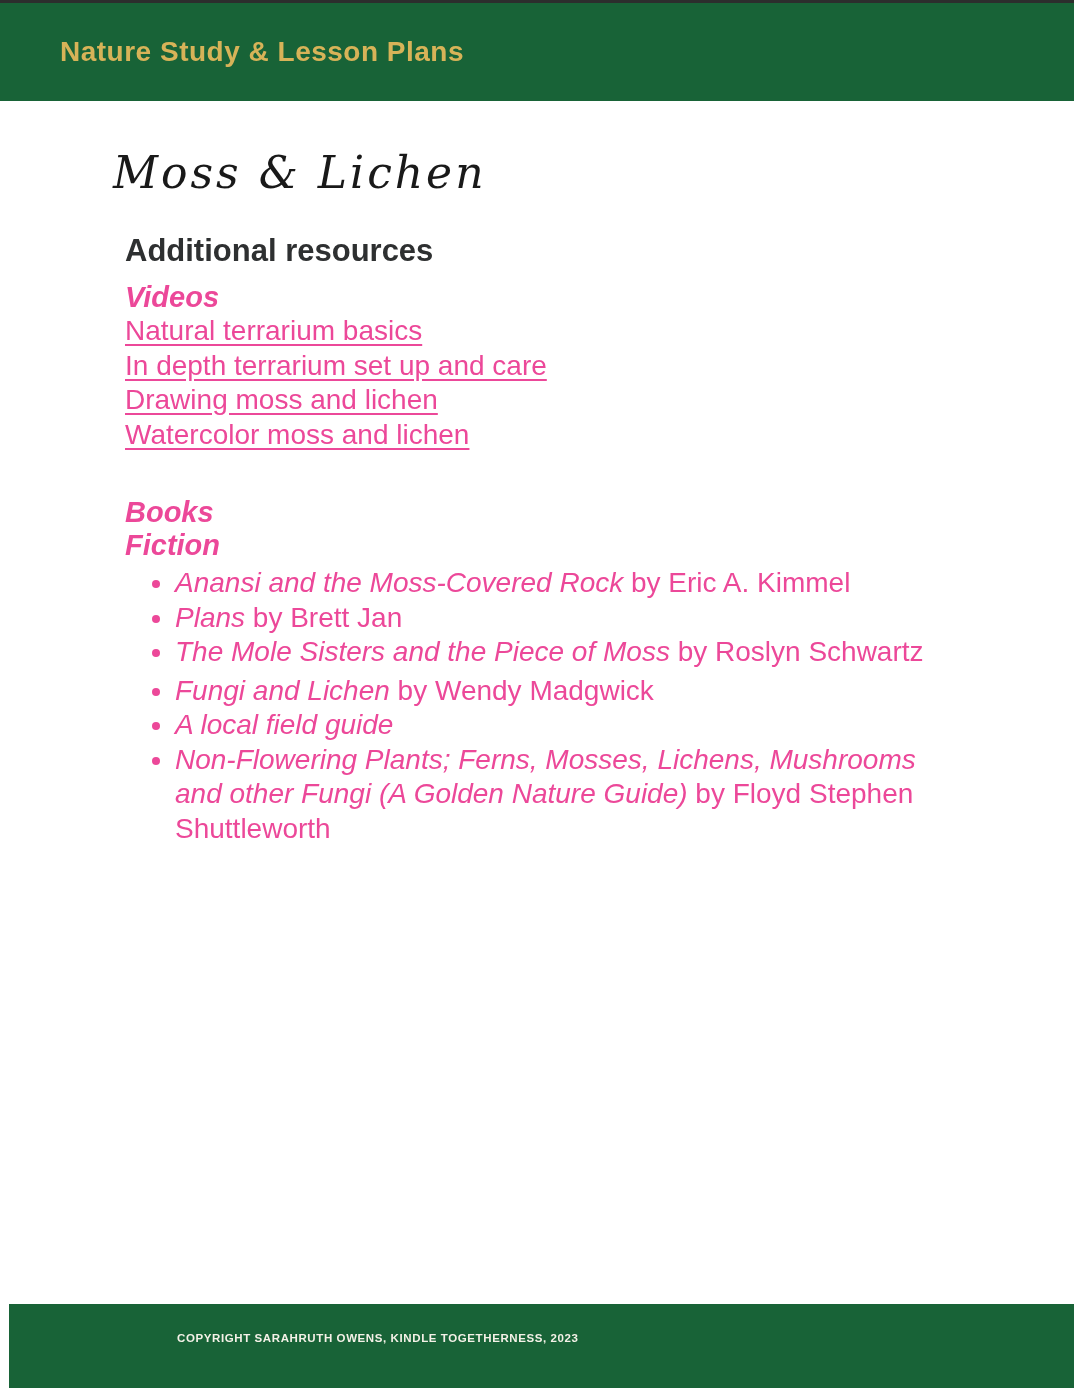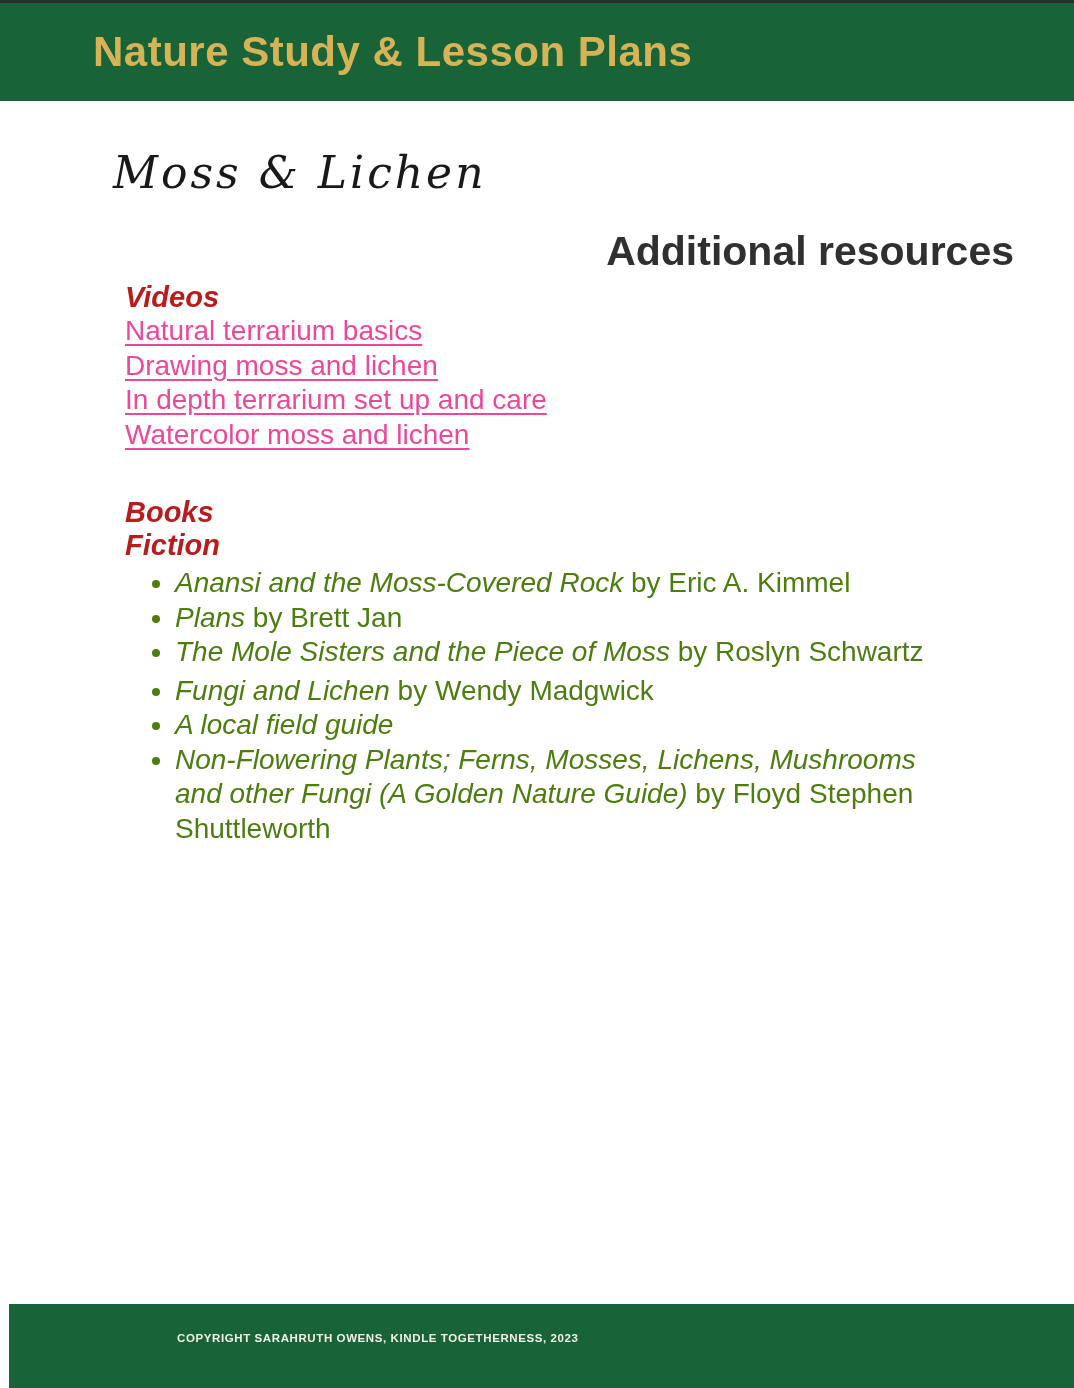--- a/index.html
+++ b/index.html
@@ -14,51 +14,50 @@
   }
   .top-strip { height: 3px; background: #2c2e2d; }
   .header {
     height: 98px;
     background: #186337;
     display: flex;
     align-items: center;
   }
   .header-title {
     color: #d7b358;
-    font-size: 42px;
+    font-size: 28px;
     font-weight: bold;
-    margin-left: 93px;
+    margin-left: 60px;
     letter-spacing: 0.5px;
   }
   .content { padding: 26px 60px 0 125px; }
   .lesson-title {
     font-family: "DejaVu Serif", serif;
     font-style: italic;
     font-weight: 400;
     font-size: 44px;
     line-height: 92px;
     color: #191919;
     letter-spacing: 3px;
     margin-left: -12px;
     white-space: nowrap;
   }
   .h2 {
-    font-size: 41px;
+    font-size: 31px;
     font-weight: bold;
     line-height: 36px;
     margin-top: 14px;
     color: #2e3031;
-    text-align: right;
   }
   .h3 {
     font-size: 29px;
     font-weight: bold;
     font-style: italic;
     line-height: 33px;
-    color: #b91c1c;
+    color: #ec4899;
   }
   .videos-h { margin-top: 12px; }
   .books-h { margin-top: 44px; }
   .nonfiction-h { margin-top: 34px; }
   .link {
     display: block;
     width: fit-content;
     color: #ec4899;
     text-decoration: underline;
     text-underline-offset: 4px;
@@ -68,21 +67,21 @@
   }
   ul.book-list {
     margin: 4px 0 0 0;
     padding: 0 0 0 50px;
     list-style: disc;
   }
   ul.book-list li {
     font-size: 28px;
     line-height: 34.5px;
     max-width: 750px;
-    color: #4d7c0f;
+    color: #ec4899;
   }
   .it { font-style: italic; }
   .footer {
     position: absolute;
     left: 9px;
     bottom: 0;
     width: 100%;
     height: 84px;
     background: #186337;
   }
@@ -109,22 +108,22 @@
   <div class="content">
 
     <div class="lesson-title">Moss &amp; Lichen</div>
 
     <div class="h2">Additional resources</div>
 
     <div class="h3 videos-h">Videos</div>
 
     <div>
       <a class="link">Natural terrarium basics</a>
+      <a class="link">In depth terrarium set up and care</a>
       <a class="link">Drawing moss and lichen</a>
-      <a class="link">In depth terrarium set up and care</a>
       <a class="link">Watercolor moss and lichen</a>
     </div>
 
     <div class="h3 books-h">Books</div>
     <div class="h3">Fiction</div>
 
     <ul class="book-list">
       <li><span class="it">Anansi and the Moss-Covered Rock</span><span> by Eric A. Kimmel</span></li>
       <li><span class="it">Plans</span><span> by Brett Jan</span></li>
       <li><span class="it">The Mole Sisters and the Piece of Moss</span><span> by Roslyn Schwartz</span></li>

